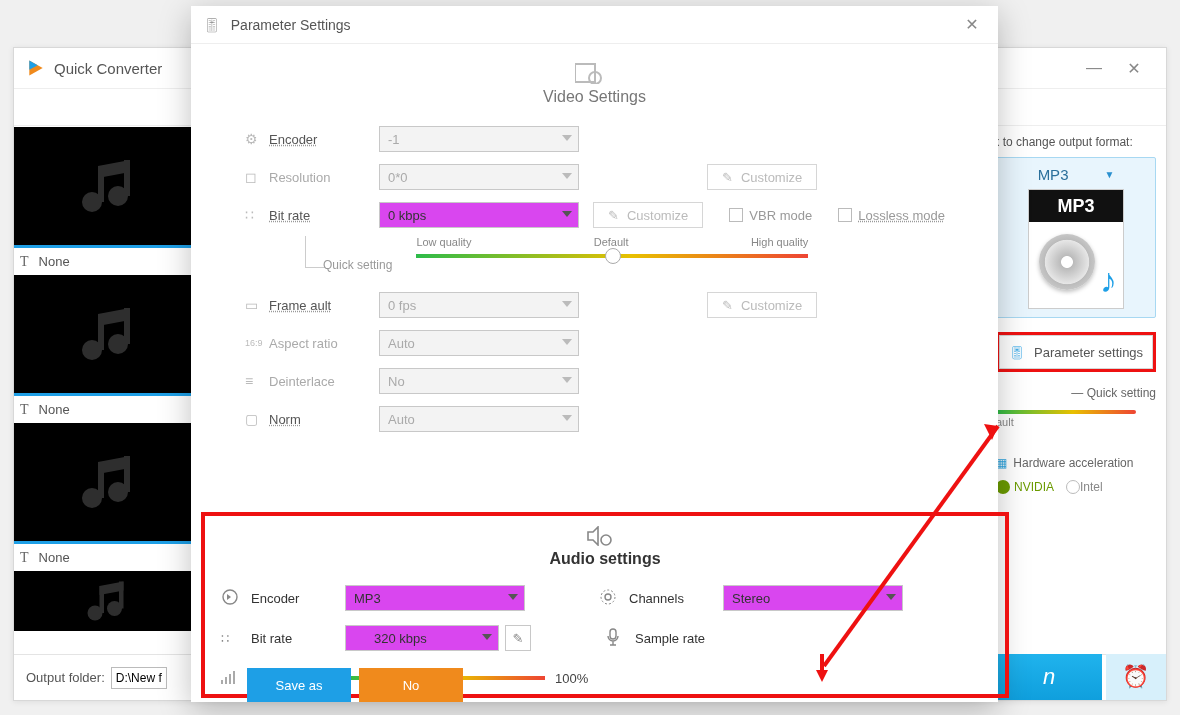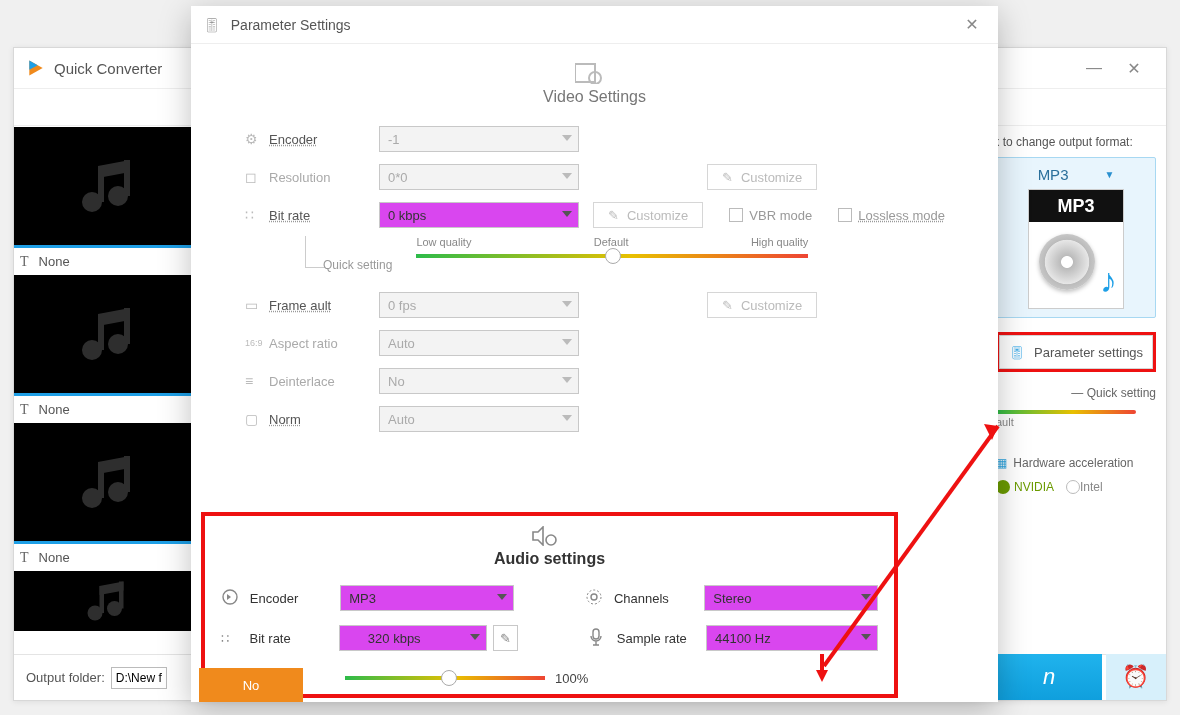--- a/index.html
+++ b/index.html
@@ -67,21 +67,21 @@
   .select.disabled .caret{border-top-color:#bbb;}
   .cbtn{ height:26px; border:1px solid #d6d6d6; padding:0 14px; display:flex;align-items:center;color:#bbb; font-size:13px; margin-left:18px;}
   .cbtn .pen{margin-right:8px;color:#bbb;}
   .chk{ display:flex;align-items:center;margin-left:26px;color:#999;font-size:13px;}
   .chk .box{width:14px;height:14px;border:1px solid #bbb;margin-right:6px;}
   .chk.u{text-decoration:underline dotted #999;}
   .video-slider-wrap{ margin-left:180px; width:392px; position:relative;}
   .video-slider-wrap .labels{display:flex;justify-content:space-between;font-size:11px;color:#888;}
   .video-slider-wrap .sl{ height:4px;background:linear-gradient(90deg,#2dbb4a 0%,#e8c000 55%,#e43 100%); margin-top:6px; position:relative;}
   .video-slider-wrap .kn{position:absolute;left:48%;top:-6px;width:16px;height:16px;border-radius:50%;background:#fff;border:1px solid #aaa;}
-  .audio-box{ position:absolute; left:10px; top:468px; width:697px; height:186px; border:4px solid #e11; padding:10px 16px;}
+  .audio-box{ position:absolute; left:10px; top:468px; width:808px; height:186px; border:4px solid #e11; padding:10px 16px;}
   .arow{ display:flex; align-items:center; height:40px;}
   .arow .aic{ width:30px;color:#888;}
   .arow .albl{ width:94px; color:#333; font-size:13px;}
   .arow .asel{ width:180px;}
   .arow .gap{ width:74px;}
   .pen-btn{ width:26px;height:26px;border:1px solid #c8c8c8;display:flex;align-items:center;justify-content:center;margin-left:6px;color:#888;}
   .vol-track{ width:200px;height:4px;background:linear-gradient(90deg,#2dbb4a 0%,#e8c000 55%,#e43 100%);position:relative;margin-right:10px;}
   .vol-track .kn{position:absolute;left:48%;top:-6px;width:16px;height:16px;border-radius:50%;background:#fff;border:1px solid #aaa;}
   .dlg-footer{ position:absolute; left:0;right:0;bottom:0;height:34px;display:flex;align-items:stretch;}
   .fbtn{ flex:0 0 104px; display:flex;align-items:center;justify-content:center;color:#fff;font-size:13px;}
@@ -404,24 +404,20 @@
             <span>✎</span>
           </div>
         <span class="gap"></span>
         <span class="aic">
           <svg width="16" height="18" viewBox="0 0 16 18">
               <rect x="5" y="1" width="6" height="10" rx="3" fill="none" stroke="#888" stroke-width="1.4"></rect>
               <path d="M3 8 a5 5 0 0 0 10 0 M8 13 v4 M5 17 h6" fill="none" stroke="#888" stroke-width="1.4"></path>
             </svg>
         </span>
         <span class="albl">Sample rate</span>
-        <div class="select asel">
-            <span>44100 Hz</span>
-            <span class="caret"></span>
-          </div>
       </div>
 
       <div class="arow">
         <span class="aic">
           <span class="vbars">
               <span style="height:4px;"></span>
               <span style="height:7px;"></span>
               <span style="height:10px;"></span>
               <span style="height:13px;"></span>
             </span>
@@ -429,20 +425,23 @@
         <span class="albl">Volume</span>
         <div class="vol-track">
             <div class="kn"></div>
           </div>
         <span>100%</span>
       </div>
     </div>
   </div>
 
   <div class="dlg-footer">
+    <div class="fbtn save">
+        <span>Save as</span>
+      </div>
     <div class="fbtn no">
         <span>No</span>
       </div>
   </div>
 </div>
 
 <div class="arrow" style="left:820px; top:420px; width:190px; height:260px;">
   <svg width="190" height="260">
       <line x1="178" y1="6" x2="4" y2="246" stroke="#e11" stroke-width="4"></line>
       <polygon points="178,6 164,4 172,20" fill="#e11"></polygon>

